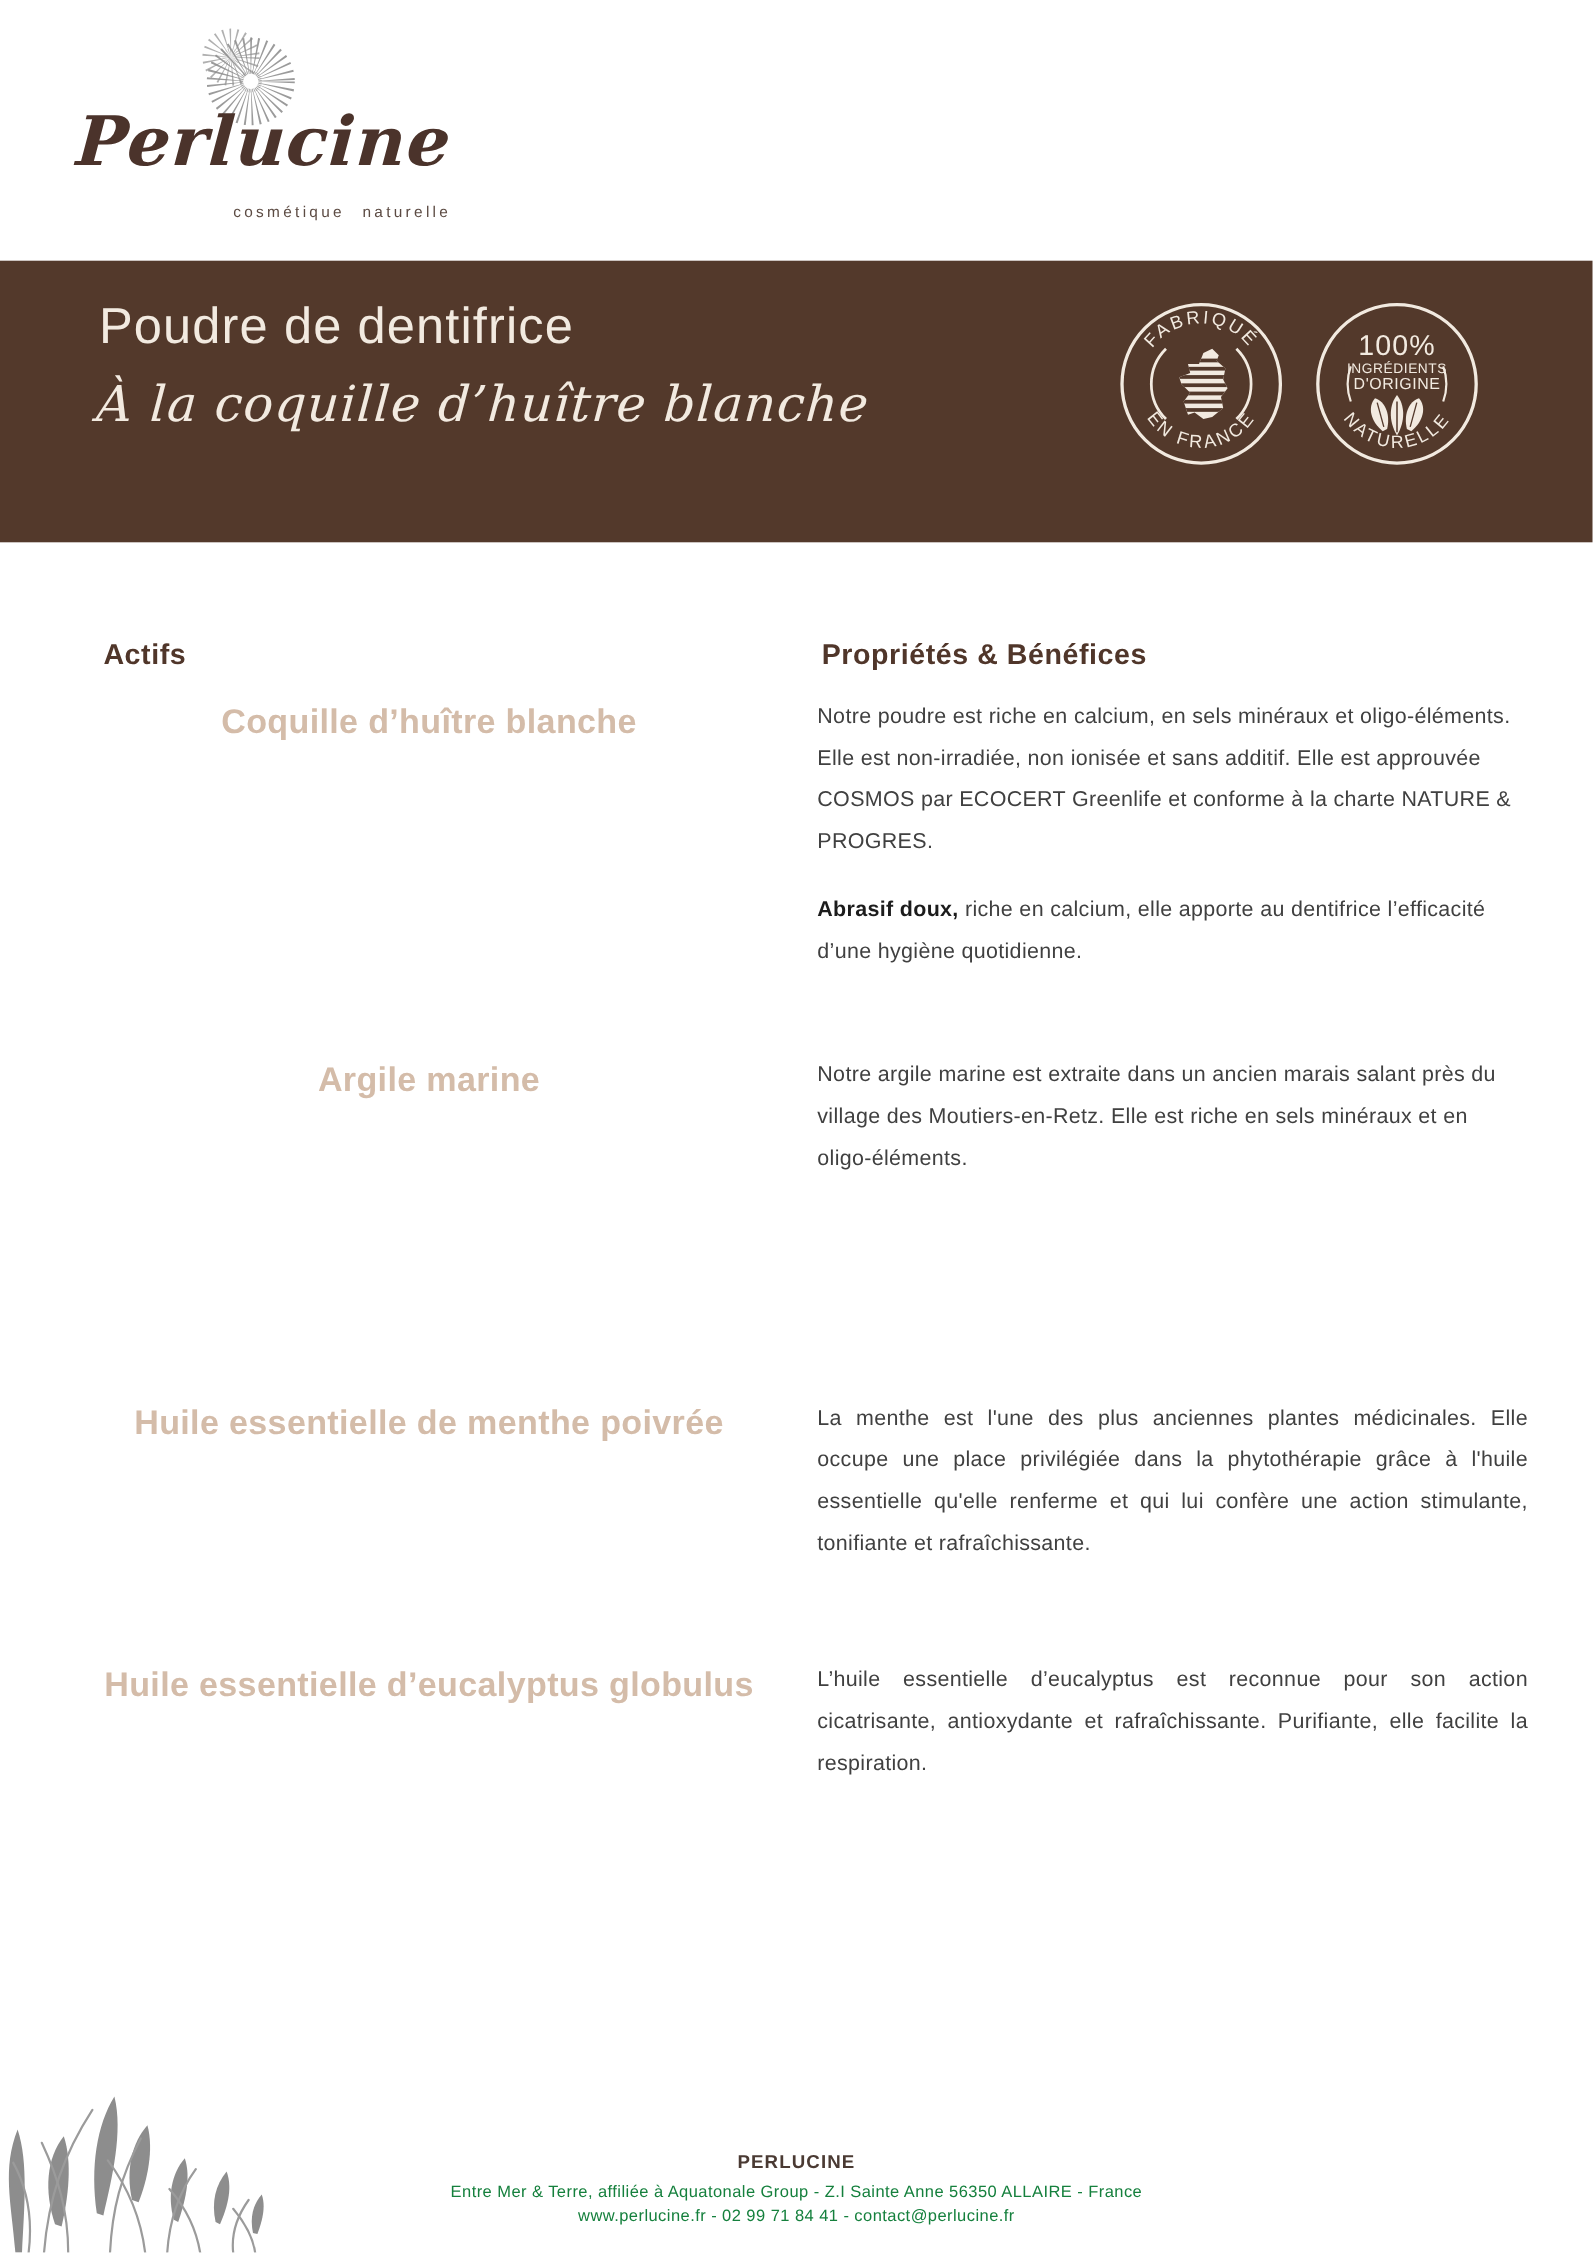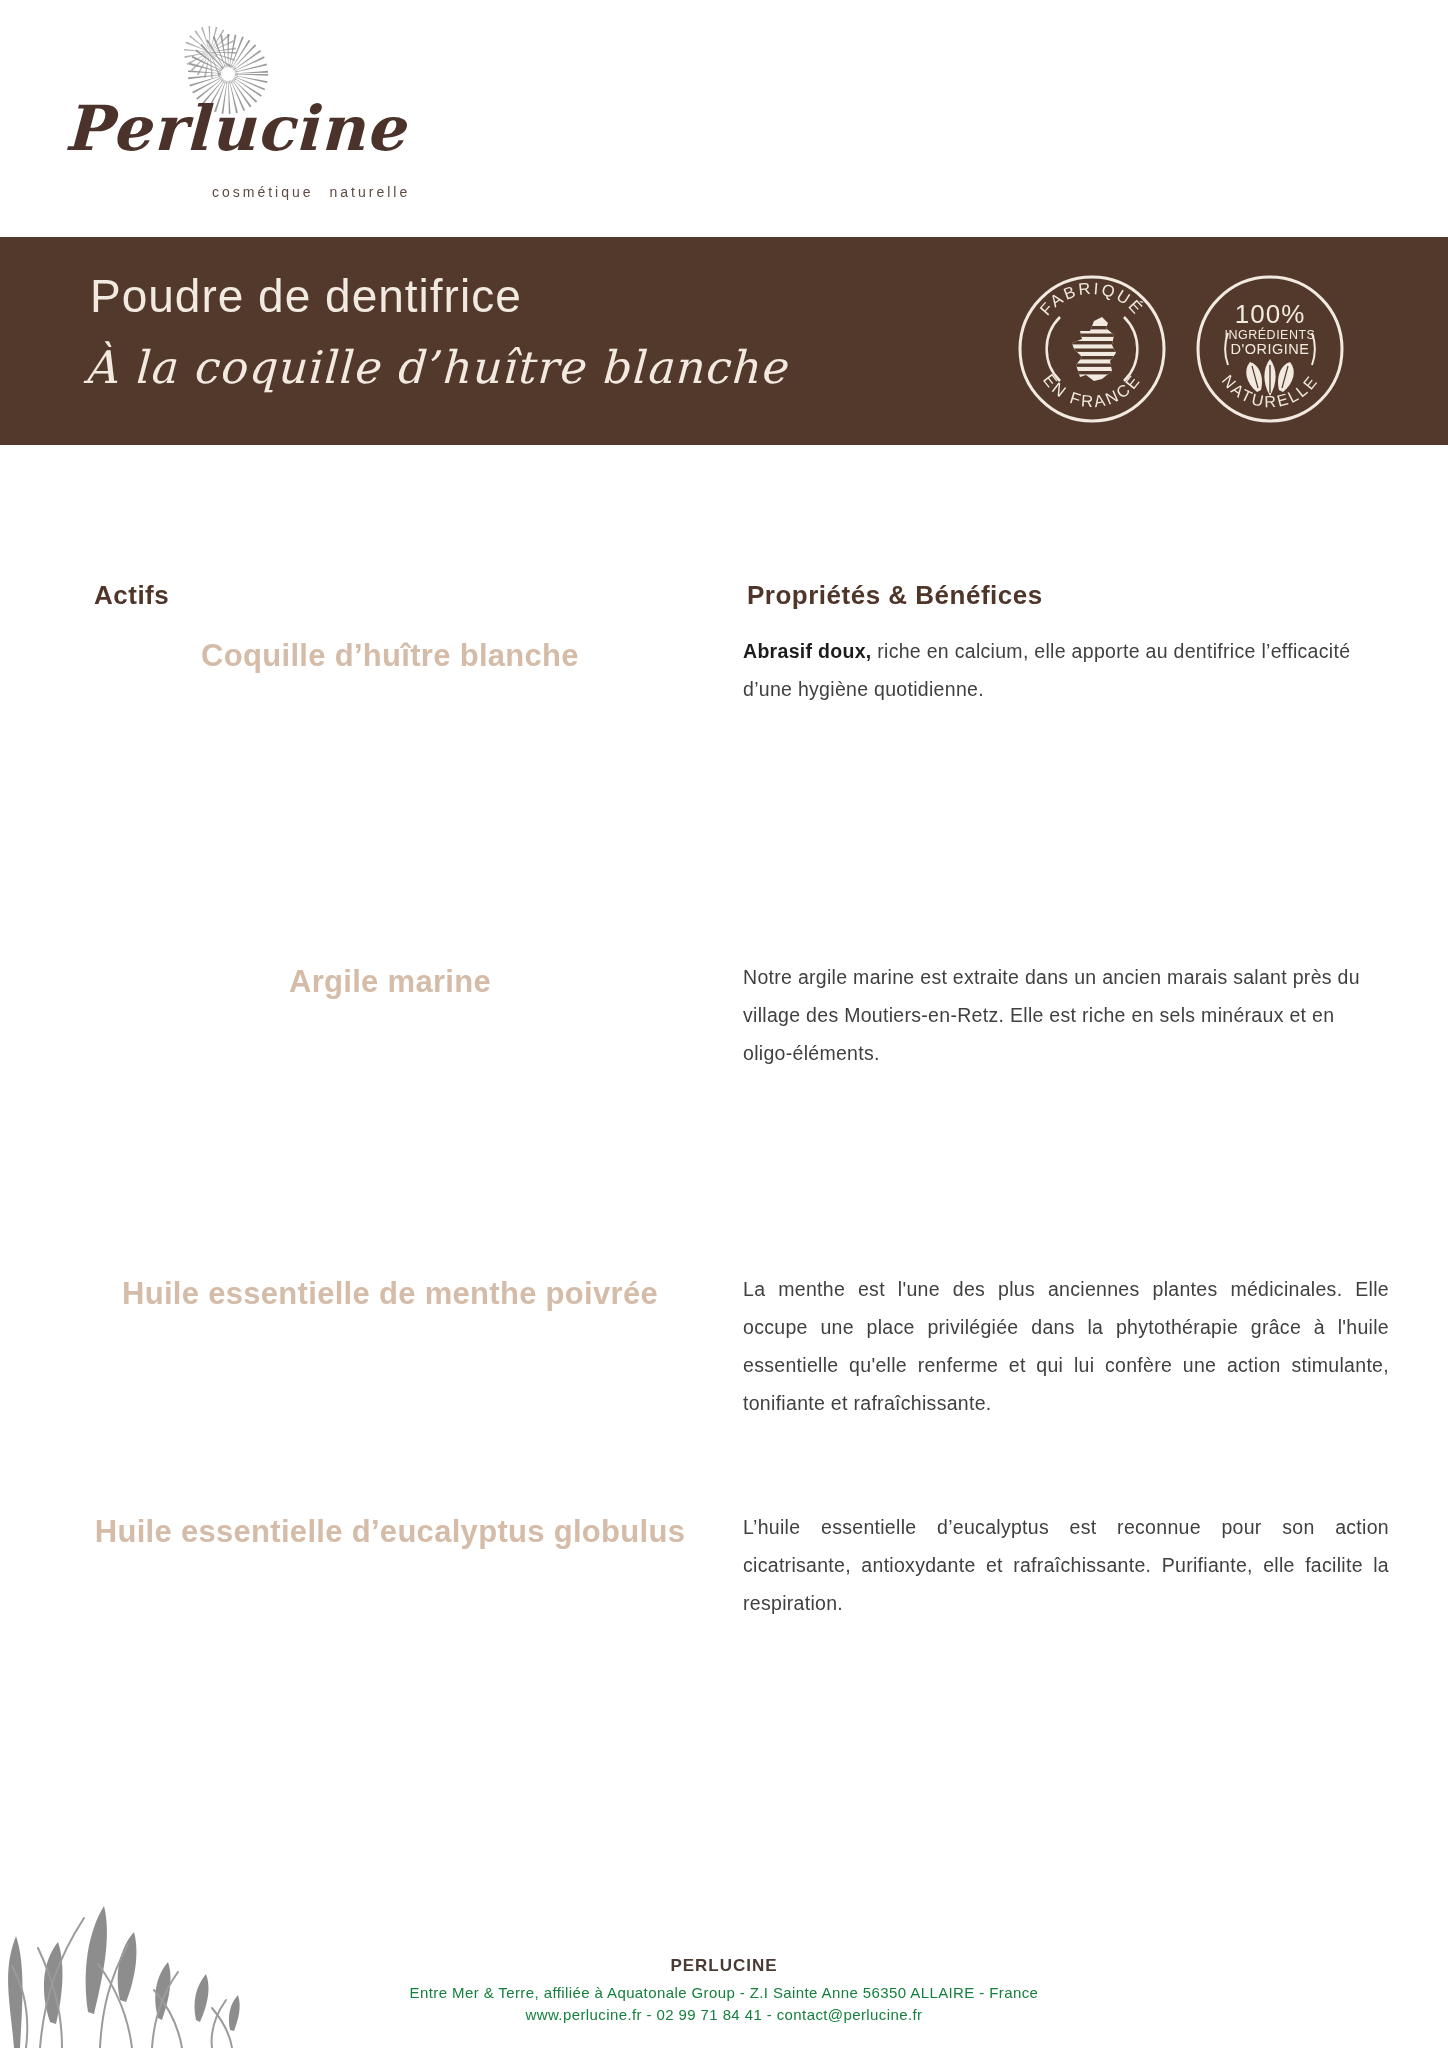--- a/index.html
+++ b/index.html
@@ -22,21 +22,21 @@
     transform:skewX(-4deg);
     letter-spacing:1px;
   }
   .brand-tagline{
     position:absolute;left:212px;top:184px;
     font-size:14px;letter-spacing:3px;word-spacing:9px;
     color:#5C4B43;
   }
   
   .band{
-    position:absolute;left:0;top:237px;width:1448px;height:208px;
+    position:absolute;left:0;top:237px;width:1448px;height:256px;
     background:#53392B;
   }
   .band-title{
     position:absolute;left:90px;top:32px;margin:0;
     font-size:46px;font-weight:400;letter-spacing:1px;
     color:#F2EAE0;
   }
   .band-subtitle{
     position:absolute;left:88px;top:104px;margin:0;
     font-family:"DejaVu Serif", serif;
@@ -162,20 +162,21 @@
     </svg>
   </section>
 
   <main>
     <h3 class="col-head left">Actifs</h3>
     <h3 class="col-head right">Propriétés &amp; Bénéfices</h3>
 
     <div class="row r1">
       <div class="active-label">Coquille d’huître blanche</div>
       <div class="props">
+        <p><strong></strong><span>Notre poudre est riche en calcium, en sels minéraux et oligo-éléments. Elle est non-irradiée, non ionisée et sans additif. Elle est approuvée COSMOS par ECOCERT Greenlife et conforme à la charte NATURE &amp; PROGRES.</span></p>
         <p><strong>Abrasif doux,</strong><span> riche en calcium, elle apporte au dentifrice l’efficacité d’une hygiène quotidienne.</span></p>
       </div>
     </div>
 
     <div class="row r2">
       <div class="active-label">Argile marine</div>
       <div class="props">
         <p><strong></strong><span>Notre argile marine est extraite dans un ancien marais salant près du village des Moutiers-en-Retz. Elle est riche en sels minéraux et en oligo-éléments.</span></p>
       </div>
     </div>

